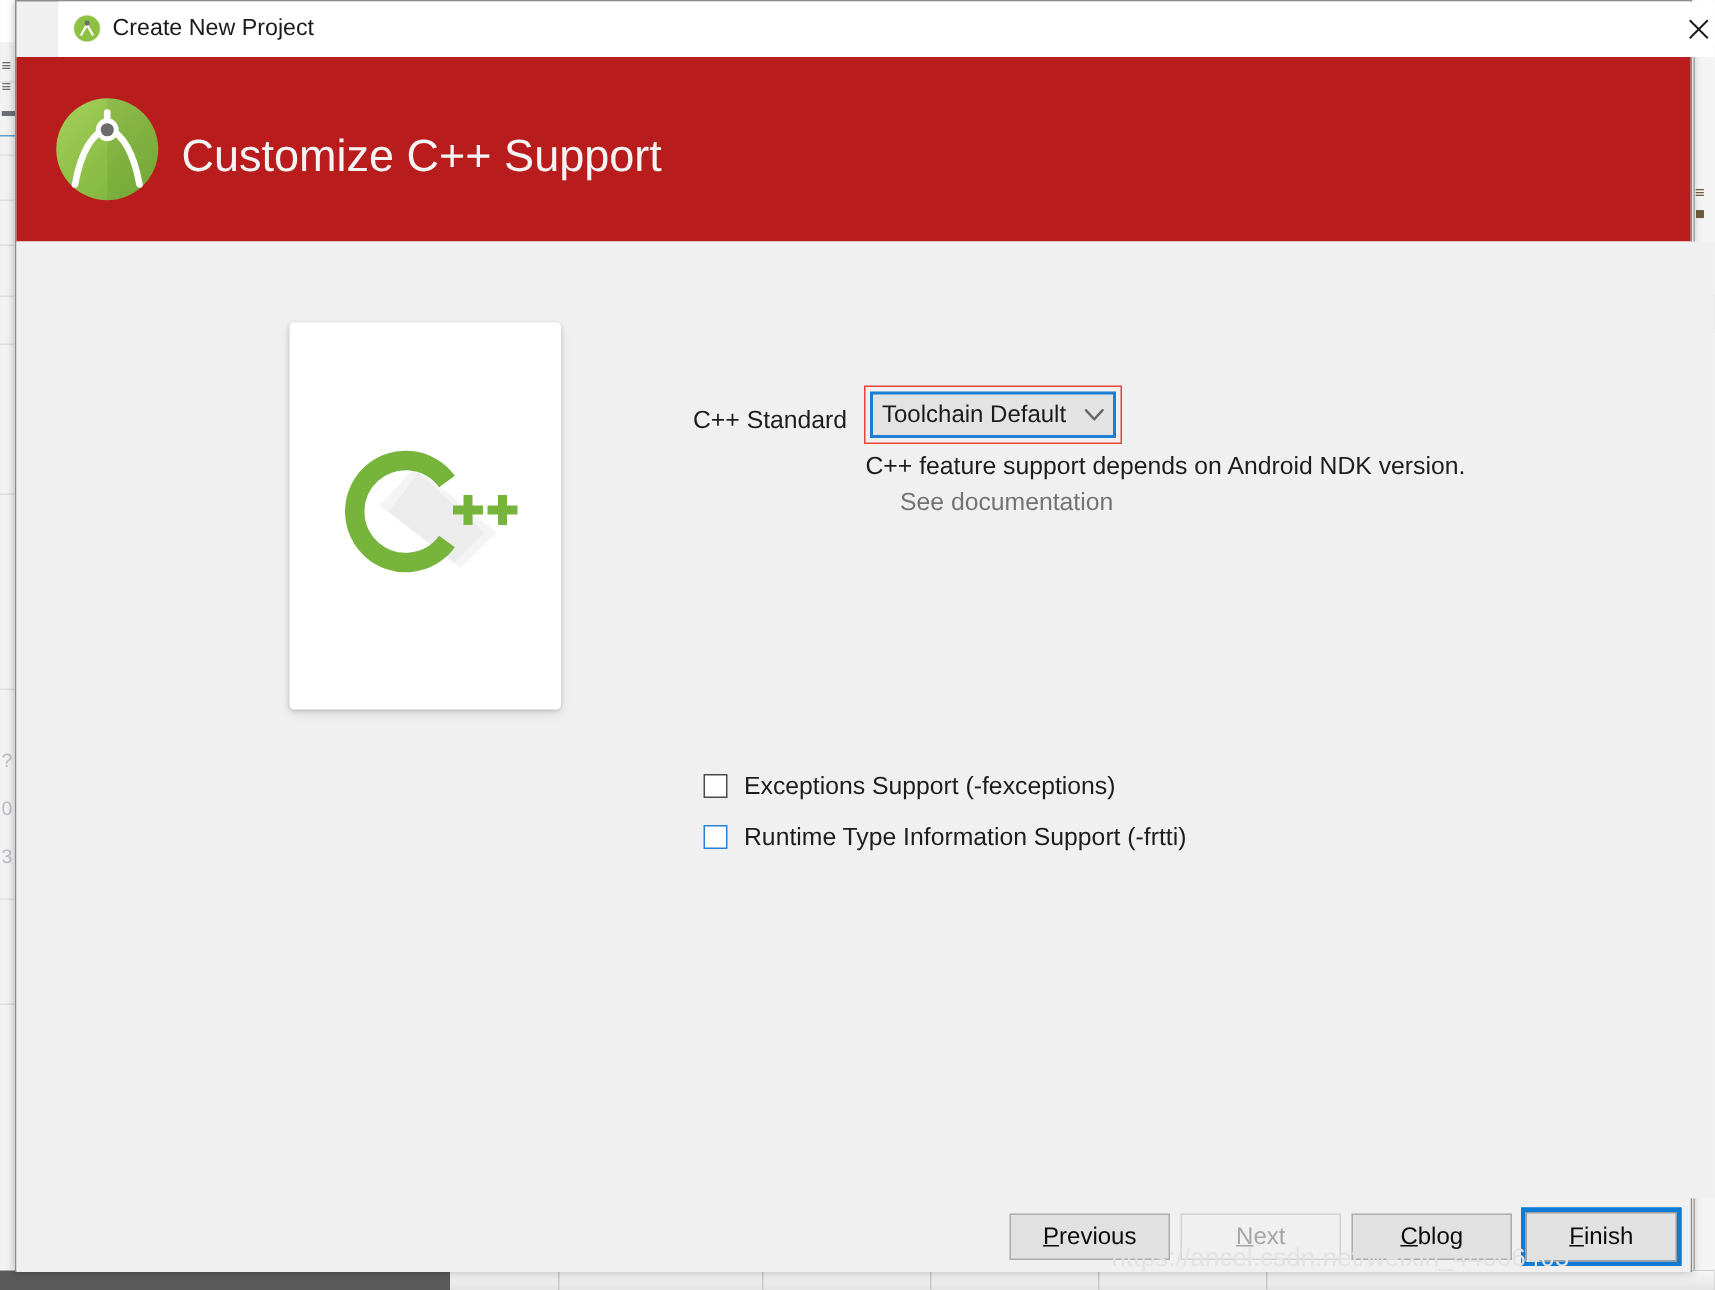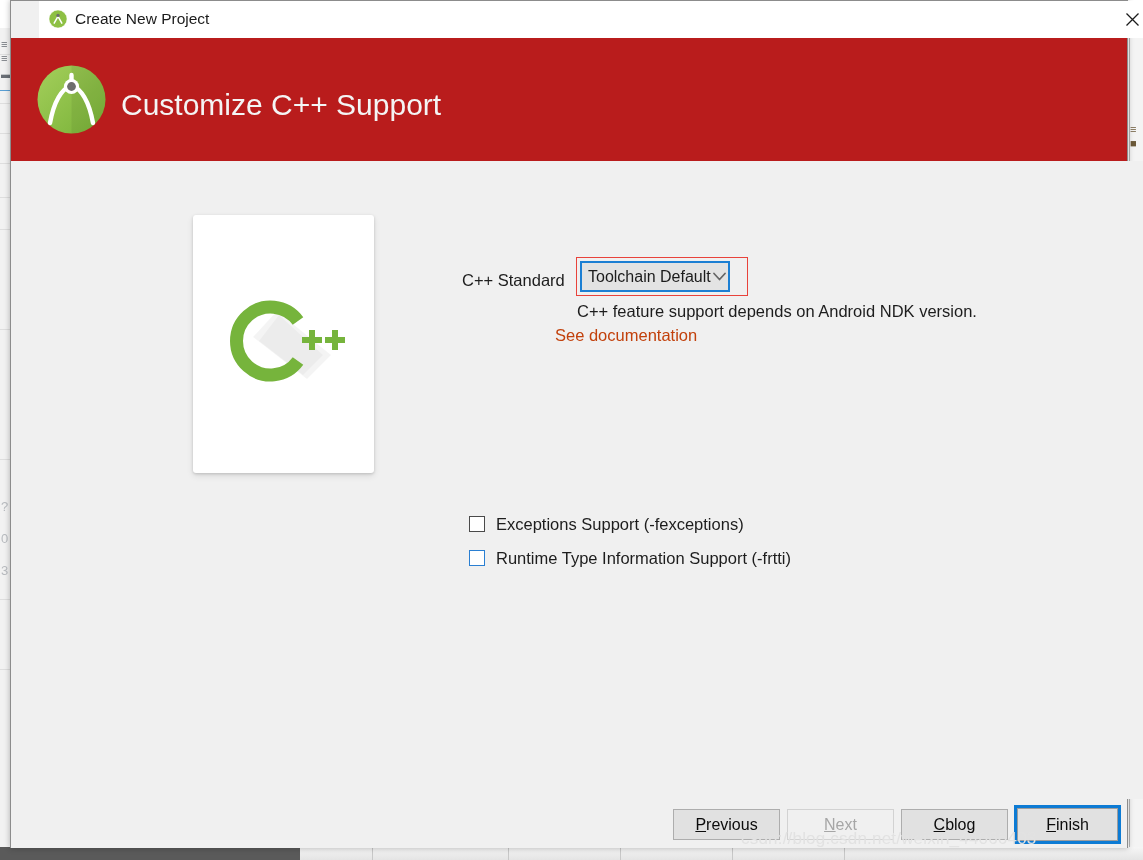--- a/index.html
+++ b/index.html
@@ -86,35 +86,35 @@
   #form{position:absolute;left:0;top:0;width:100%;height:100%;}
   #std-label{
     position:absolute;left:451px;top:108px;height:22px;line-height:22px;
     font-size:16.5px;color:#1d1d1d;white-space:nowrap;
   }
   #std-annotation{
     position:absolute;left:565px;top:96px;width:172px;height:39px;
     border:1.5px solid #e8423b;box-sizing:border-box;
   }
   #std-select{
-    position:absolute;left:569px;top:100px;width:150px;height:31px;
+    position:absolute;left:569px;top:100px;width:164px;height:31px;
     border:2px solid #1c7fd3;background:#e3e3e3;box-sizing:border-box;
     display:flex;align-items:center;cursor:default;
   }
   #std-select-text{
     flex:1;padding-left:6px;font-size:16px;color:#1b1b1b;white-space:nowrap;
   }
   #std-chevron{width:26px;display:flex;align-items:center;justify-content:center;}
   #std-help{
     position:absolute;left:566px;top:139px;height:22px;line-height:22px;
     font-size:16.5px;color:#1d1d1d;white-space:nowrap;
   }
   #std-link{
-    position:absolute;left:544px;top:163px;height:22px;line-height:22px;
-    font-size:16.5px;color:#c2410c;white-space:nowrap;cursor:pointer;
+    position:absolute;left:589px;top:163px;height:22px;line-height:22px;
+    font-size:16.5px;color:#737373;white-space:nowrap;cursor:pointer;
   }
 
   .cb-row{position:absolute;left:458px;height:24px;display:flex;align-items:center;}
   .cb-box{
     width:16px;height:16px;box-sizing:border-box;background:#ffffff;
     border:1.4px solid #4a4a4a;flex:0 0 auto;
   }
   .cb-box.focused{border-color:#2a7fd2;}
   .cb-label{
     margin-left:11px;font-size:16.5px;color:#1d1d1d;white-space:nowrap;
@@ -294,13 +294,13 @@
     </div>
     <div id="btn-finish-ring"></div>
     <div id="btn-finish">
       <span class="mn">F</span>
         <span>inish</span>
     </div>
   </div>
 
 </div>
 
-<div id="watermark">csdn://blog.csdn.net/weixin_44066403</div>
+<div id="watermark">https://ancel.csdn.net/weixin_44066403</div>
 
 </body></html>

